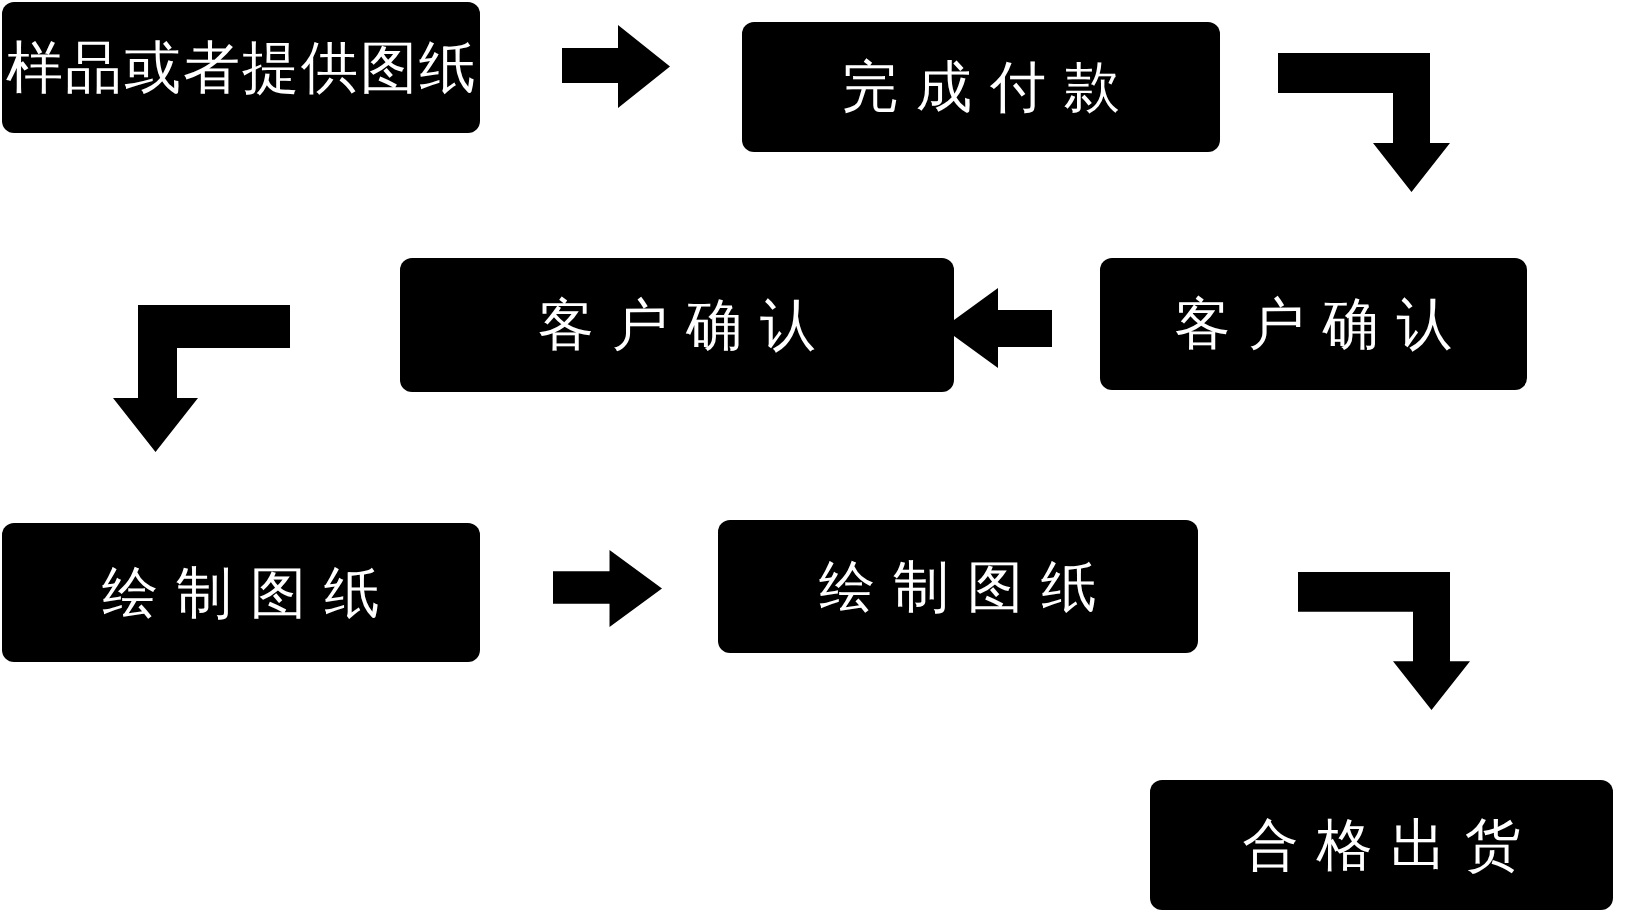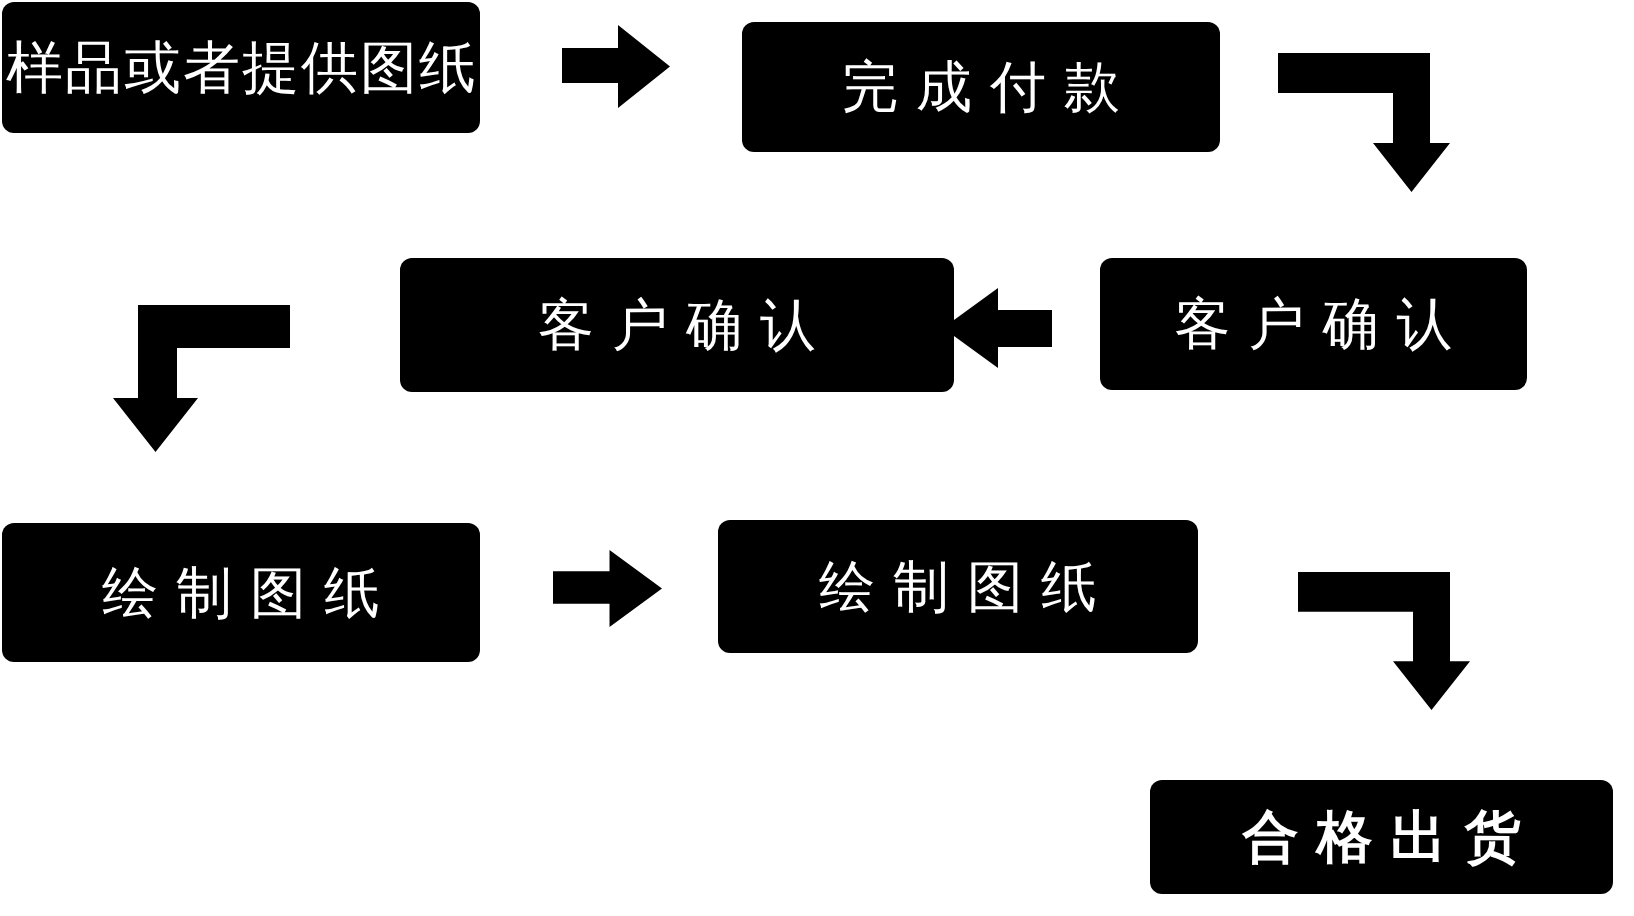--- a/index.html
+++ b/index.html
@@ -51,21 +51,21 @@
     stroke: none;
   }
 
   
   #box-sample   { left: 2px;    top: 2px;   width: 478px; height: 131px; }
   #box-payment  { left: 742px;  top: 3px;   width: 478px; height: 130px; margin-top: 19px; }
   #box-draw     { left: 1100px; top: 258px; width: 427px; height: 132px; }
   #box-confirm  { left: 400px;  top: 258px; width: 554px; height: 134px; }
   #box-produce  { left: 2px;    top: 523px; width: 478px; height: 139px; }
   #box-inspect  { left: 718px;  top: 520px; width: 480px; height: 133px; }
-  #box-ship     { left: 1150px; top: 780px; width: 463px; height: 114px; font-weight: bold; }
+  #box-ship     { left: 1150px; top: 780px; width: 463px; height: 130px; }
 
   
   #arrow-1 { left: 562px;  top: 25px;  width: 108px; height: 83px; }
   #arrow-2 { left: 1278px; top: 53px;  width: 172px; height: 139px; }
   #arrow-3 { left: 943px;  top: 288px; width: 109px; height: 80px; }
   #arrow-4 { left: 113px;  top: 305px; width: 177px; height: 147px; }
   #arrow-5 { left: 553px;  top: 550px; width: 109px; height: 77px; }
   #arrow-6 { left: 1298px; top: 572px; width: 172px; height: 138px; }
 </style>
 </head>

